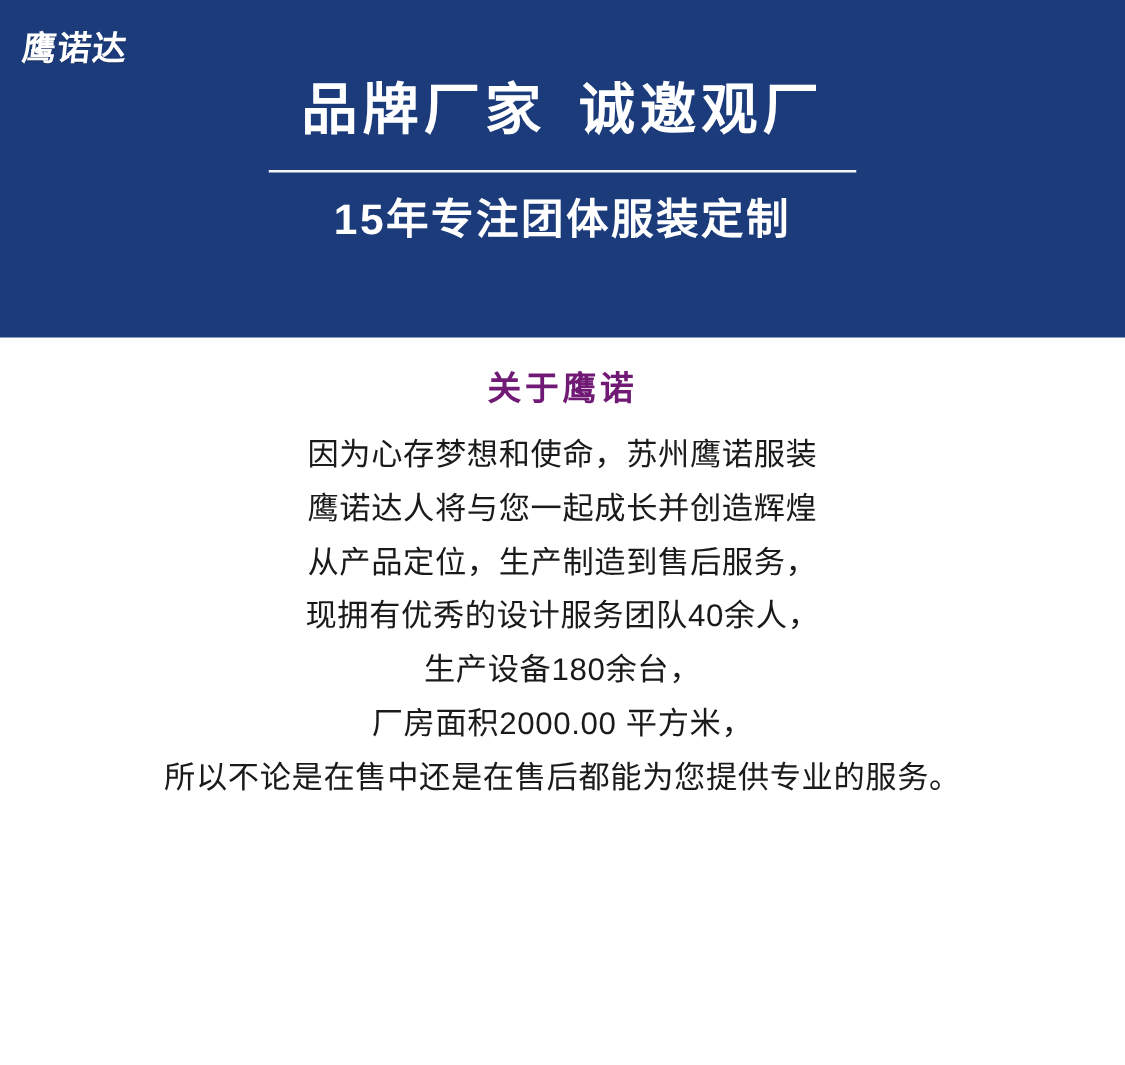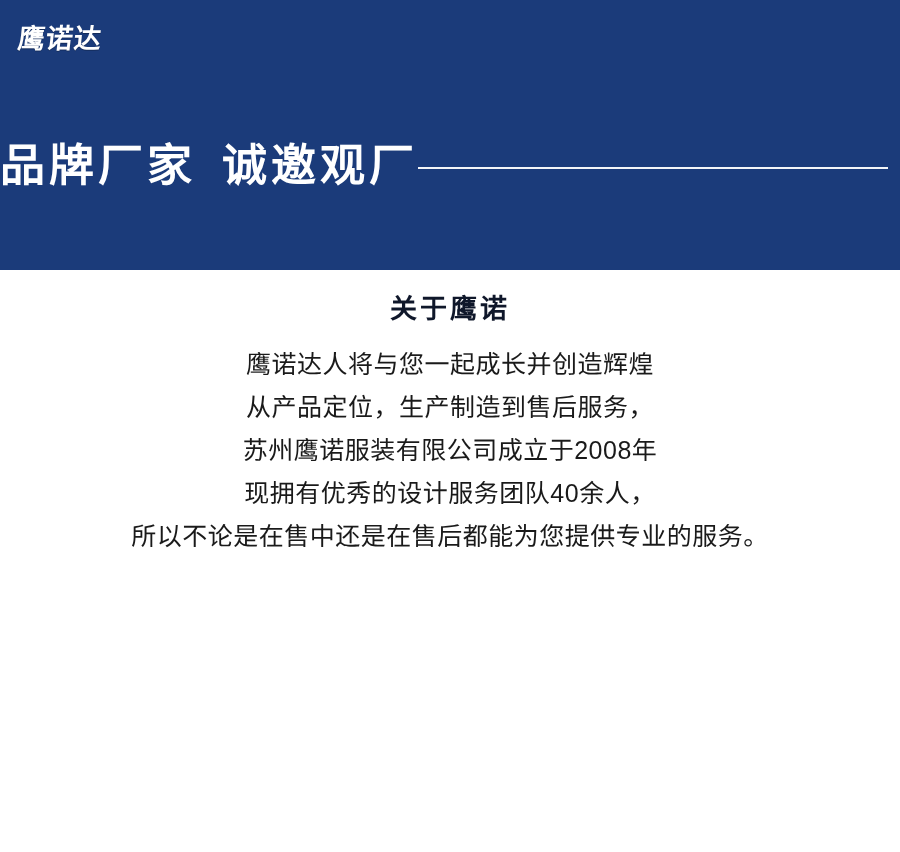--- a/index.html
+++ b/index.html
@@ -48,21 +48,21 @@
     text-shadow: 0 1px 0 rgba(0,0,0,0.25);
   }
 
   .banner-inner {
     position: absolute;
     left: 0;
     top: 0;
     width: 900px;
     height: 270px;
     display: flex;
-    flex-direction: row;
+    flex-direction: column;
     align-items: center;
     justify-content: flex-start;
     padding-top: 62px;
     box-sizing: border-box;
   }
 
   .banner-title {
     color: #ffffff;
     font-family: "Liberation Sans", sans-serif;
     font-size: 45px;
@@ -96,24 +96,24 @@
 
   
   .content {
     width: 900px;
     padding-top: 24px;
     box-sizing: border-box;
     text-align: center;
   }
 
   .section-heading {
-    font-family: Liberation Mono, monospace;
+    font-family: Liberation Serif, serif;
     font-size: 27px;
     font-weight: bold;
-    color: #0f172a;
+    color: #701a75;
     letter-spacing: 3px;
     line-height: 1.3;
     margin-bottom: 14px;
   }
 
   .body-lines {
     font-family: "Liberation Sans", sans-serif;
     font-size: 25px;
     color: #1a1a1a;
     line-height: 43px;
@@ -131,27 +131,30 @@
   <div class="banner">
     <div class="logo">
       <span>鹰诺达</span>
     </div>
 
     <div class="banner-inner">
       <div class="banner-title">
         <span>品牌厂家</span><span class="gap"></span><span>诚邀观厂</span>
       </div>
       <div class="banner-rule"></div>
+      <div class="banner-sub">15年专注团体服装定制</div>
     </div>
   </div>
 
   <div class="content">
     <div class="section-heading">关于鹰诺</div>
     <div class="body-lines">
+      <div class="body-line">因为心存梦想和使命，苏州鹰诺服装</div>
       <div class="body-line">鹰诺达人将与您一起成长并创造辉煌</div>
       <div class="body-line">从产品定位，生产制造到售后服务，</div>
-      <div class="body-line">苏州鹰诺服装有限公司成立于2008年</div>
       <div class="body-line">现拥有优秀的设计服务团队40余人，</div>
+      <div class="body-line">生产设备180余台，</div>
+      <div class="body-line">厂房面积2000.00 平方米，</div>
       <div class="body-line">所以不论是在售中还是在售后都能为您提供专业的服务。</div>
     </div>
   </div>
 
 </div>
 
 </body></html>

